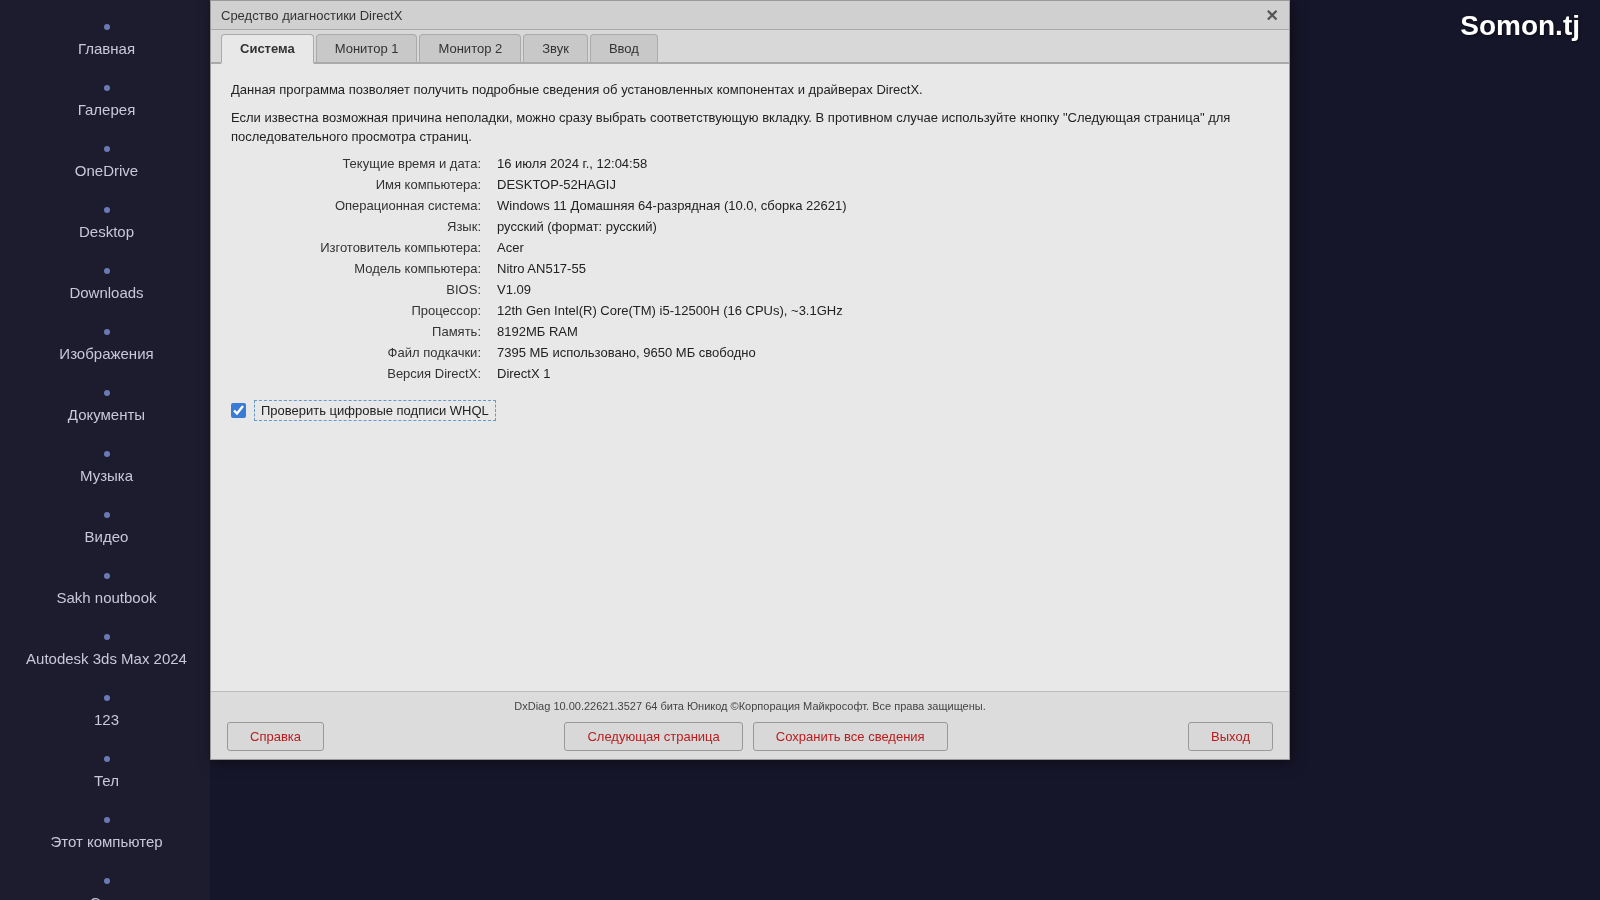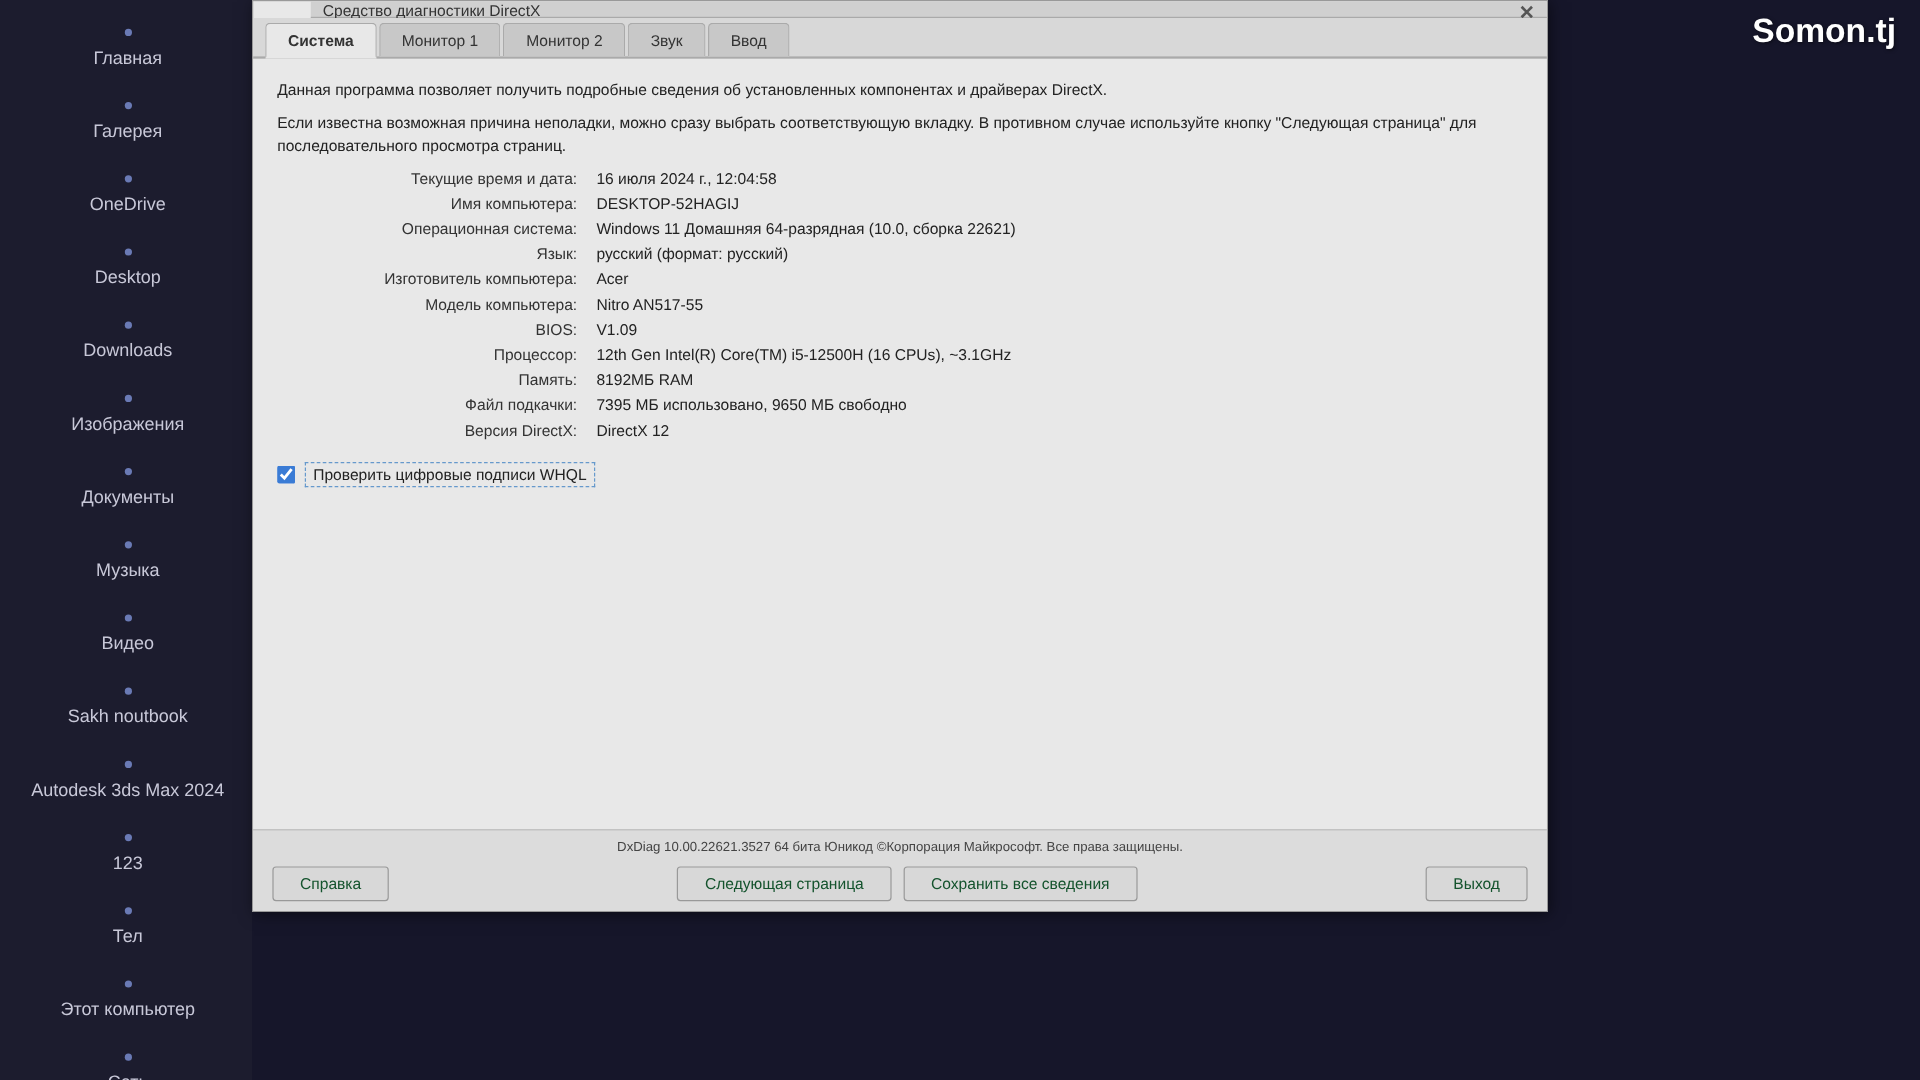--- a/index.html
+++ b/index.html
@@ -77,27 +77,26 @@
       border: 1px solid #999;
       box-shadow: 2px 2px 12px rgba(0,0,0,0.5);
       display: flex;
       flex-direction: column;
       position: relative;
     }
 
     
     .dialog-titlebar {
       background: #d0d0d0;
-      height: 14px;
-      display: flex;
-      align-items: flex-start;
+      height: 29px;
+      display: flex;
+      align-items: center;
       justify-content: space-between;
       padding: 0 10px;
       border-bottom: 1px solid #aaa;
-      margin-left: 48px;
     }
     .dialog-title {
       font-size: 13px;
       color: #333;
     }
     .dialog-close {
       color: #555;
       font-size: 16px;
       cursor: pointer;
       font-weight: bold;
@@ -207,21 +206,21 @@
       justify-content: space-between;
       align-items: center;
     }
     .btn {
       padding: 6px 22px;
       font-size: 13px;
       background: #d8d8d8;
       border: 1px solid #999;
       border-radius: 3px;
       cursor: pointer;
-      color: #14532d;
+      color: #b91c1c;
     }
     .btn-center-group {
       display: flex;
       gap: 10px;
     }
   </style>
 </head>
 <body>
 
 <div class="sidebar">
@@ -347,21 +346,21 @@
             <tr>
               <td>Память:</td>
               <td>8192МБ RAM</td>
             </tr>
             <tr>
               <td>Файл подкачки:</td>
               <td>7395 МБ использовано, 9650 МБ свободно</td>
             </tr>
             <tr>
               <td>Версия DirectX:</td>
-              <td>DirectX 12</td>
+              <td>DirectX 1</td>
             </tr>
           </tbody>
       </table>
 
       <div class="checkbox-row">
         <input type="checkbox" id="whql-check" checked="" style="">
         <label class="checkbox-label" for="whql-check">Проверить цифровые подписи WHQL</label>
       </div>
     </div>
 

